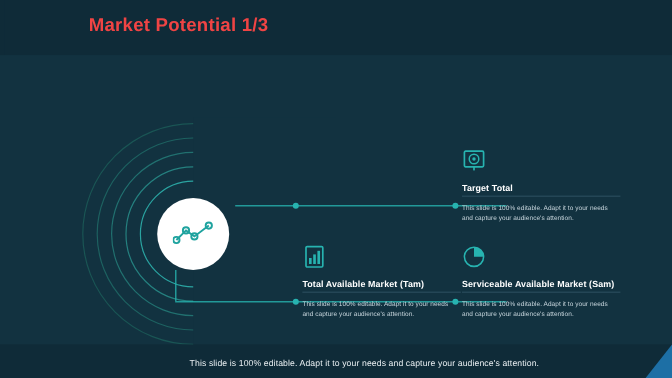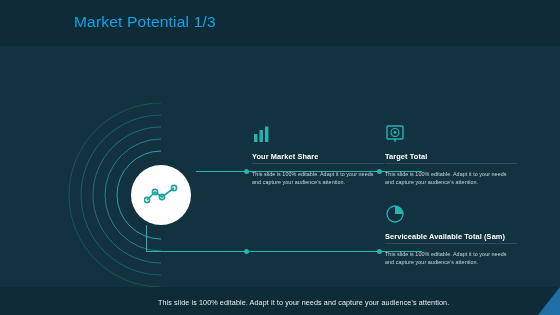--- a/index.html
+++ b/index.html
@@ -30,22 +30,22 @@
     left: 0; top: 0;
     width: 4px;
     height: 46px;
     background: #0f2b38;
   }
   .title {
     position: absolute;
     left: 74px;
     top: 13px;
     font-size: 15.5px;
-    font-weight: normal;
-    color: #0ea5e9;
+    font-weight: bold;
+    color: #ef4444;
     letter-spacing: 0.2px;
     white-space: nowrap;
   }
   
   .body-area {
     position: absolute;
     left: 0; top: 46px;
     width: 560px;
     height: 269px;
     background: #123240;
@@ -179,50 +179,51 @@
     <div class="conn" style="left:196px; top:125px; width:226px; height:1px;"></div>
     <div class="node-dot" style="left:244px; top:123px;"></div>
     <div class="node-dot" style="left:377px; top:123px;"></div>
 
     <div class="conn" style="left:146px; top:179px; width:1px; height:26px;"></div>
 
     <div class="conn" style="left:146px; top:205px; width:276px; height:1px;"></div>
     <div class="node-dot" style="left:244px; top:203px;"></div>
     <div class="node-dot" style="left:377px; top:203px;"></div>
 
-    <div class="block" style="left:252px; top:106px;">
-      <svg class="icon" viewBox="0 0 20 20">
-        <rect x="2" y="10" width="3.4" height="8" fill="#27b3b0"></rect>
-        <rect x="7.5" y="6" width="3.4" height="12" fill="#27b3b0"></rect>
-        <rect x="13" y="2.5" width="3.4" height="15.5" fill="#27b3b0"></rect>
-      </svg>
-      <h4>Your Market Share</h4>
-      <div class="underline" style="position:relative; top:-2px; margin-bottom:4px;"></div>
-      <p>This slide is 100% editable.  Adapt it to your needs and capture your audience's attention.</p>
-    </div>
 
     <div class="block" style="left:385px; top:106px;">
       <svg class="icon" viewBox="0 0 20 20">
         <rect x="2" y="2" width="16" height="13" rx="1" fill="none" stroke="#27b3b0" stroke-width="1.4"></rect>
         <circle cx="10" cy="8.5" r="4" fill="none" stroke="#27b3b0" stroke-width="1.2"></circle>
         <circle cx="10" cy="8.5" r="1.4" fill="#27b3b0"></circle>
         <rect x="9.3" y="15" width="1.4" height="3" fill="#27b3b0"></rect>
       </svg>
       <h4>Target Total</h4>
       <div class="underline" style="position:relative; top:-2px; margin-bottom:4px;"></div>
       <p>This slide is 100% editable.  Adapt it to your needs and capture your audience's attention.</p>
     </div>
 
+    <div class="block" style="left:252px; top:186px;">
+      <svg class="icon" viewBox="0 0 20 20">
+        <rect x="3" y="1.5" width="14" height="17" rx="1" fill="none" stroke="#27b3b0" stroke-width="1.4"></rect>
+        <rect x="5.5" y="11" width="2.2" height="5" fill="#27b3b0"></rect>
+        <rect x="9" y="8" width="2.2" height="8" fill="#27b3b0"></rect>
+        <rect x="12.5" y="5" width="2.2" height="11" fill="#27b3b0"></rect>
+      </svg>
+      <h4>Total Available Market (Tam)</h4>
+      <div class="underline" style="position:relative; top:-2px; margin-bottom:4px;"></div>
+      <p>This slide is 100% editable.  Adapt it to your needs and capture your audience's attention.</p>
+    </div>
 
     <div class="block" style="left:385px; top:186px;">
       <svg class="icon" viewBox="0 0 20 20">
         <path d="M10 10 L10 2 A8 8 0 0 1 18 10 Z" fill="#27b3b0"></path>
         <circle cx="10" cy="10" r="8" fill="none" stroke="#27b3b0" stroke-width="1.3"></circle>
       </svg>
-      <h4>Serviceable Available Total (Sam)</h4>
+      <h4>Serviceable Available Market (Sam)</h4>
       <div class="underline" style="position:relative; top:-2px; margin-bottom:4px;"></div>
       <p>This slide is 100% editable.  Adapt it to your needs and capture your audience's attention.</p>
     </div>
 
   </div>
 
   <div class="footer-bar"></div>
   <div class="footer-text">This slide is 100% editable. Adapt it to your needs and capture your audience's attention.</div>
   <div class="footer-corner"></div>
 

